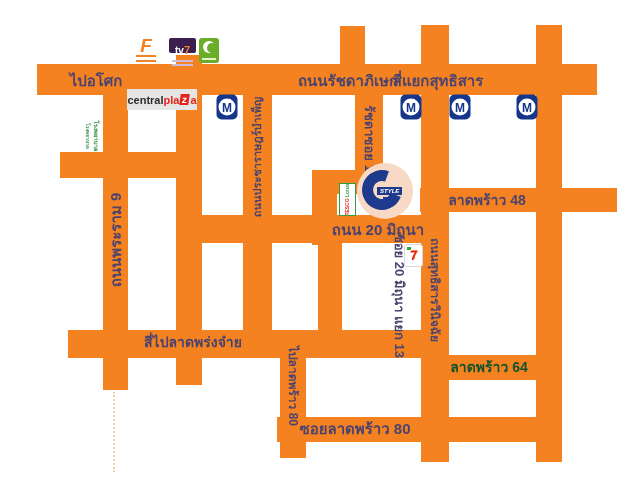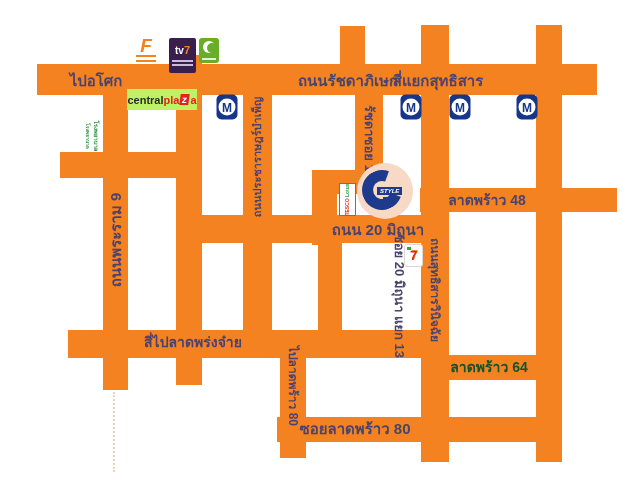--- a/index.html
+++ b/index.html
@@ -10,21 +10,21 @@
        transform:translate(-50%,-50%);line-height:1;}
   .rot90{transform:translate(-50%,-50%) rotate(90deg);}
   .rotm90{transform:translate(-50%,-50%) rotate(-90deg);}
   .mrt{position:absolute;width:21px;height:25px;background:#16368c;border-radius:5px;
        display:flex;align-items:center;justify-content:center;transform:translate(-50%,-50%);}
   .mrt .ring{width:17px;height:17px;background:#ffffff;border-radius:50%;
        display:flex;align-items:center;justify-content:center;}
   .mrt .m{color:#16368c;font-weight:bold;font-size:12px;line-height:1;}
   .dotted{position:absolute;border-left:2px dotted #ecd2b8;}
   
-  .central{position:absolute;background:#bef264;display:flex;align-items:center;justify-content:center;
+  .central{position:absolute;background:#e5e5e5;display:flex;align-items:center;justify-content:center;
        font-size:11px;letter-spacing:0;}
   .central .c1{color:#2b2b2b;font-weight:600;}
   .central .c2,.central .c4{color:#e3231d;font-weight:bold;}
   .central .c3{background:#e3231d;color:#fff;font-weight:bold;padding:0 2px;margin:0 1px;
        font-size:10px;transform:skewX(-8deg);display:inline-block;}
   .flogo{position:absolute;color:#F58220;font-weight:bold;text-align:center;}
   .flogo .f{font-size:19px;font-style:italic;line-height:1;display:block;border-bottom:2px solid #F58220;}
   .flogo .bar{display:block;height:2px;background:#F58220;margin-top:3px;}
   .tv7{position:absolute;background:#3a1f4e;border-radius:2px;text-align:center;padding-top:2px;box-sizing:border-box;}
   .tv7 .t{color:#fff;font-weight:bold;font-size:10px;}
@@ -116,21 +116,21 @@
       <div class="ring">
         <span class="m" style="color: rgb(22, 54, 140);">M</span>
       </div>
     </div>
 
   <div class="flogo" style="left:136px;top:36px;width:20px;">
     <span class="f">F</span>
     <span class="bar"></span>
   </div>
 
-  <div class="tv7" style="left:169px;top:38px;width:27px;height:35px;">
+  <div class="tv7" style="left:169px;top:38px;width:27px;height:15px;">
     <span class="t">tv</span><span class="s">7</span>
     <div class="micro"></div>
     <div class="micro"></div>
   </div>
 
   <div class="gbadge" style="left:199px;top:38px;width:20px;height:25px;">
     <div class="leaf"></div>
     <div class="cut"></div>
     <div class="micro"></div>
   </div>

